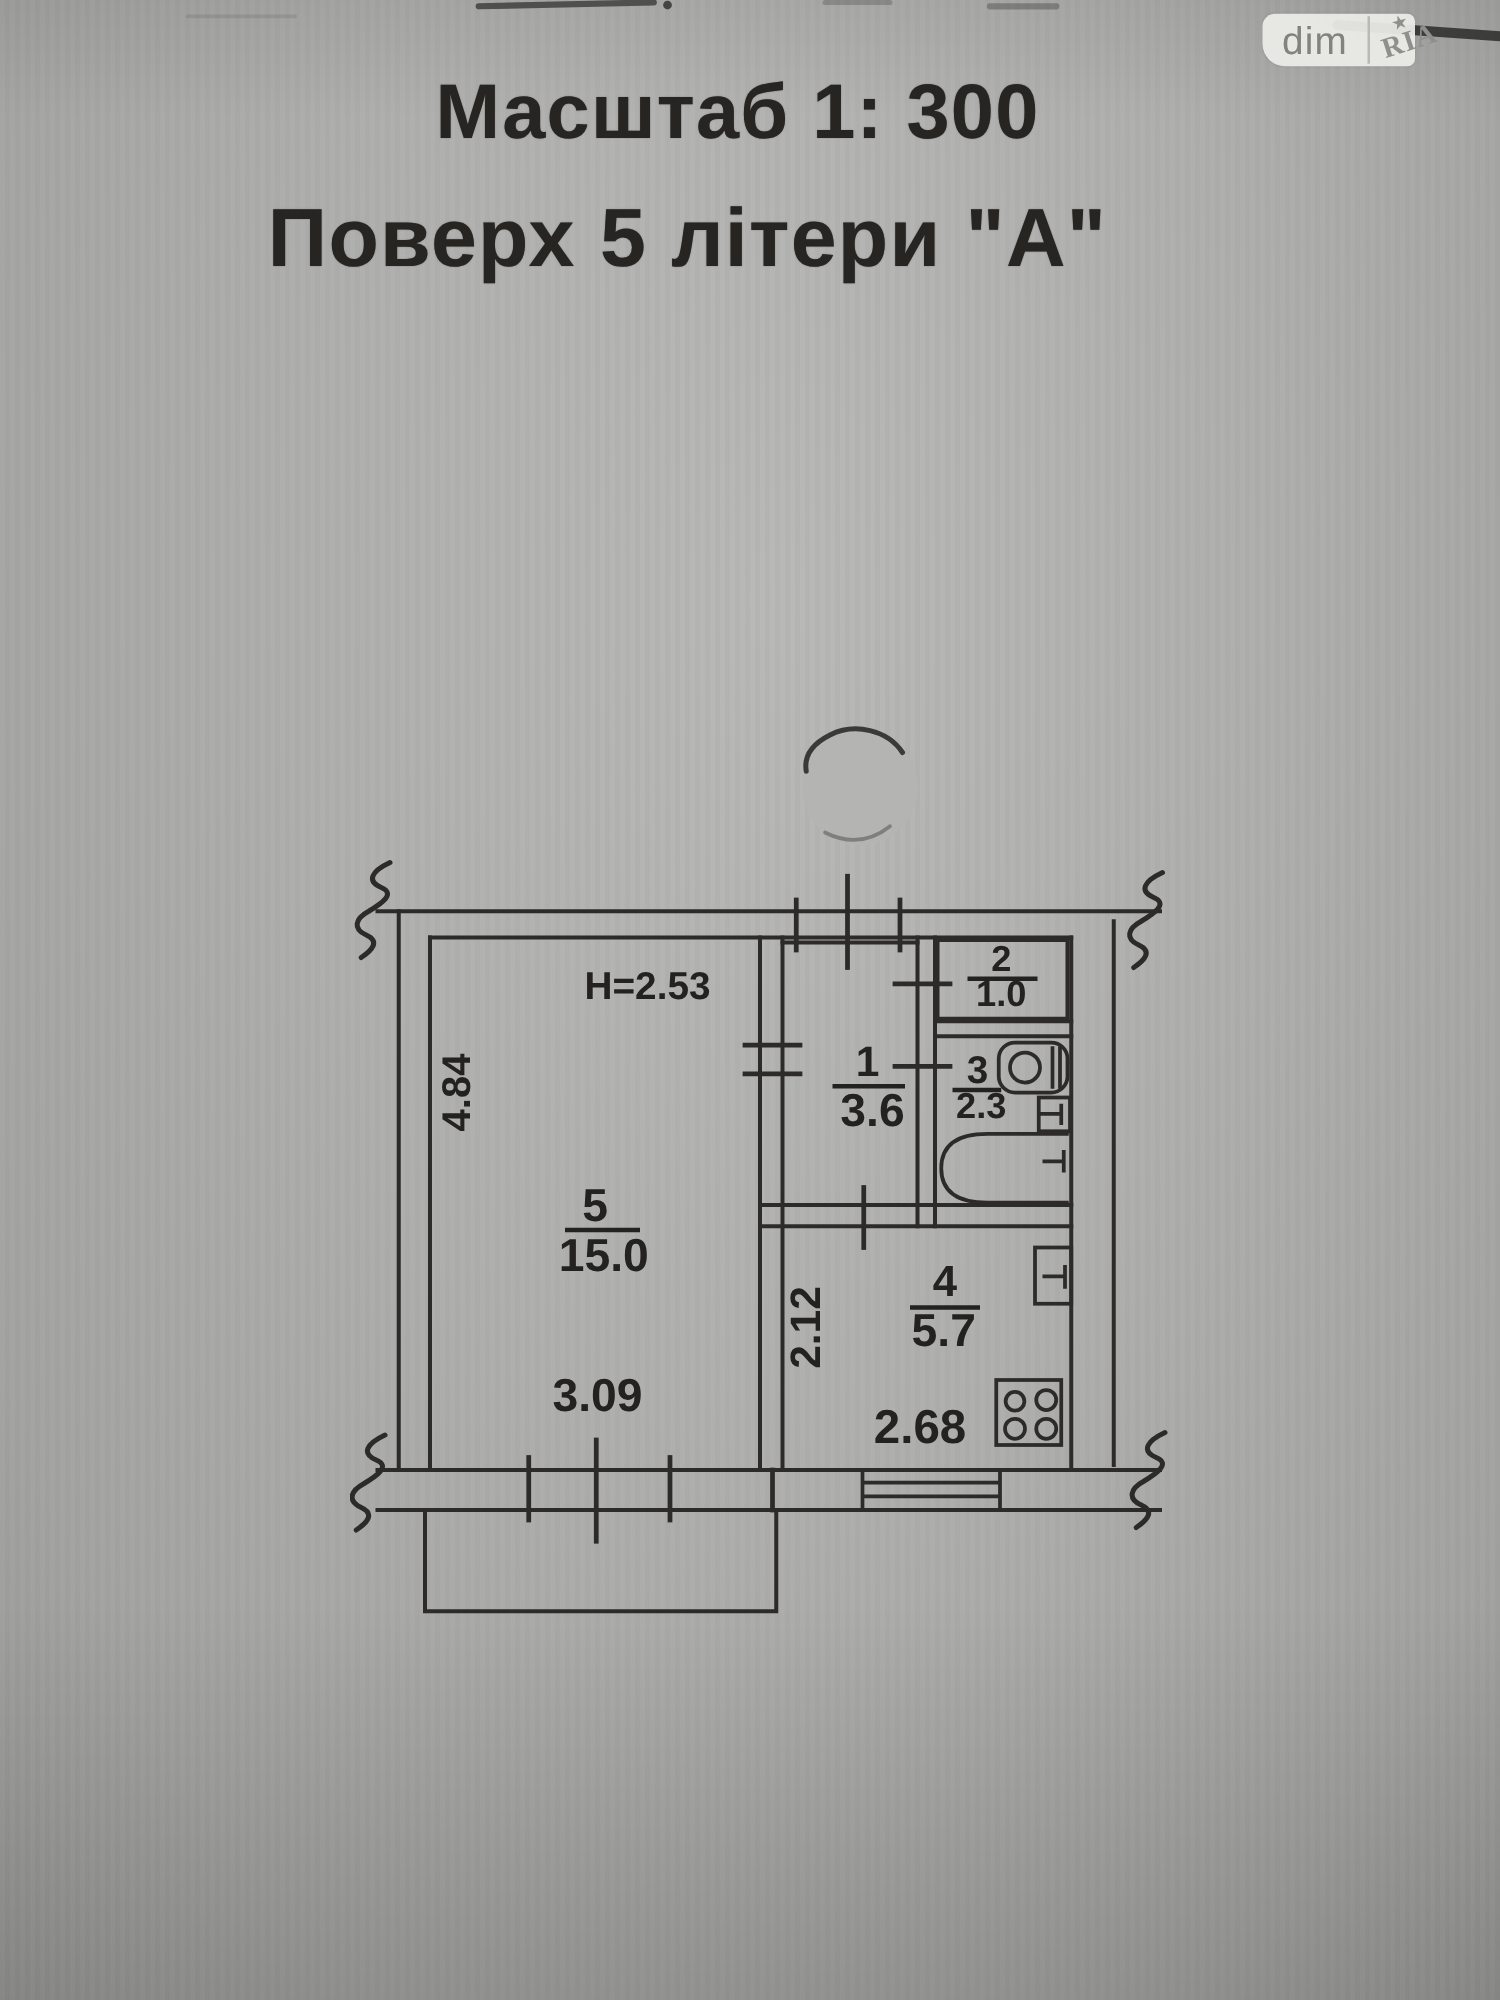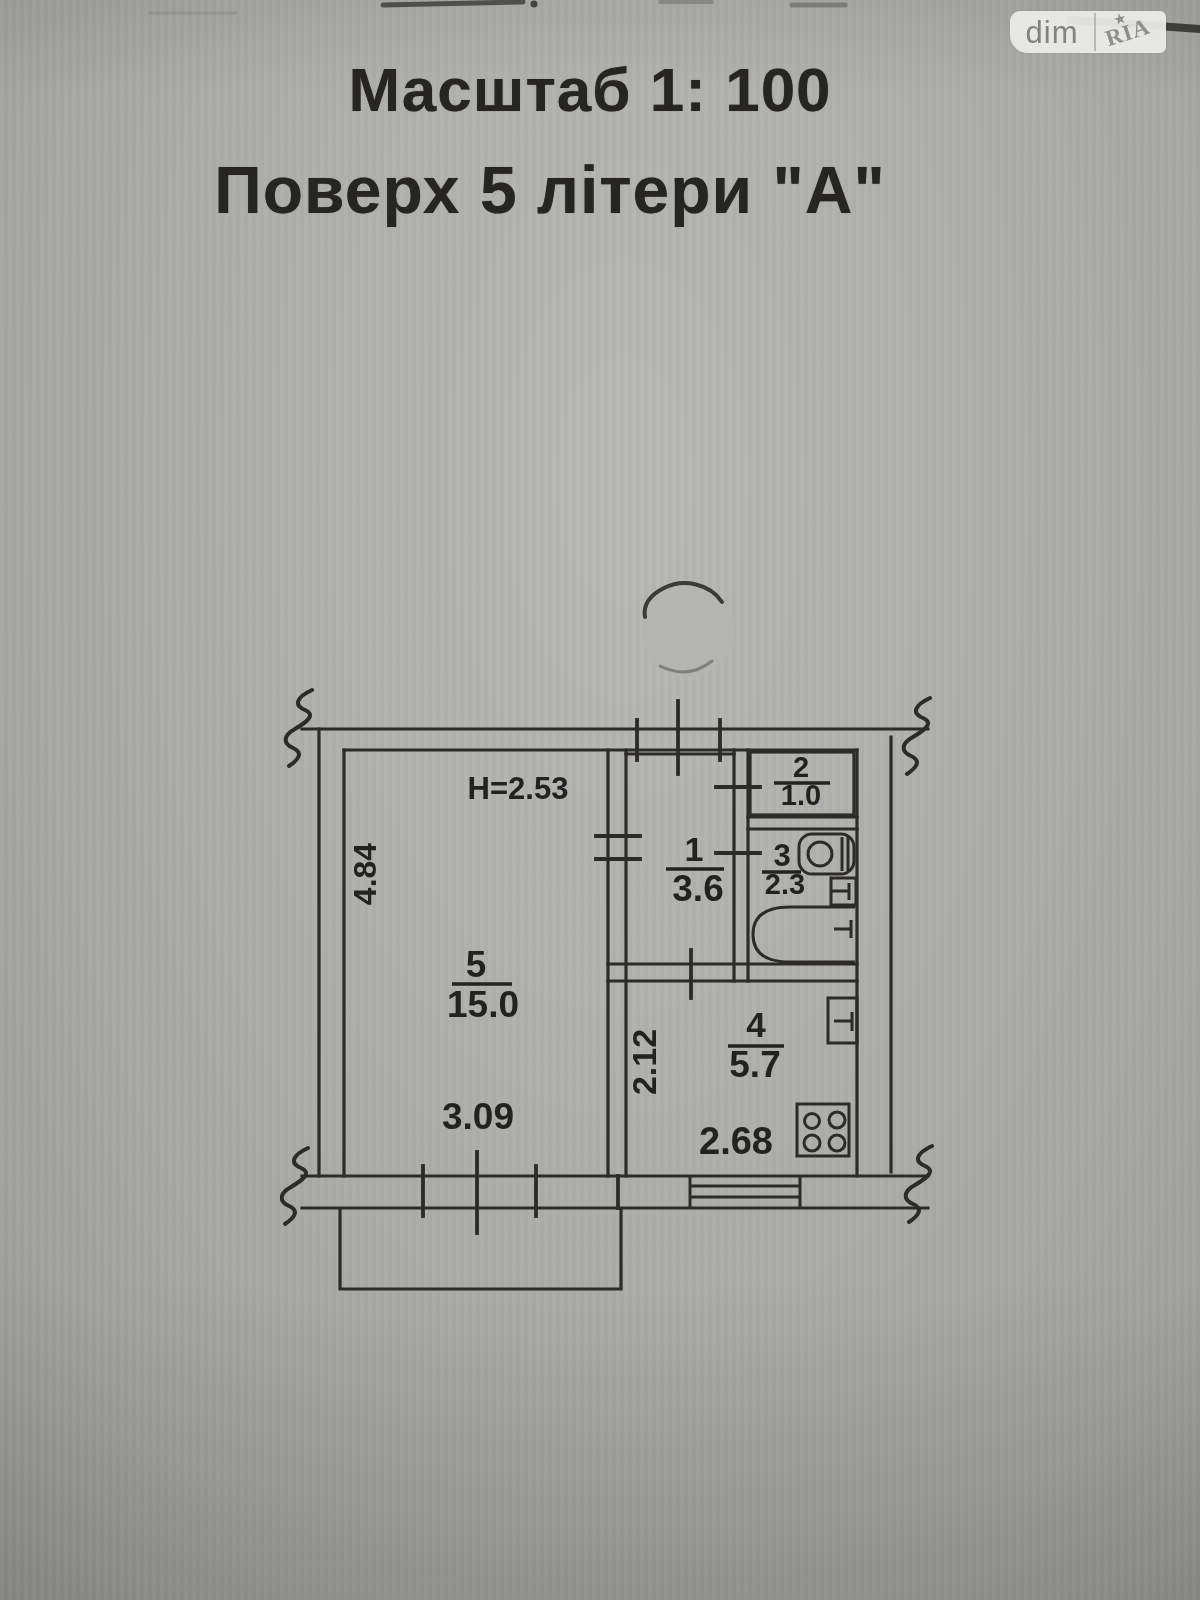--- a/index.html
+++ b/index.html
@@ -17,21 +17,21 @@
   .title1,.title2{
     position:absolute;margin:0;font-weight:bold;color:#262522;
     text-align:center;white-space:nowrap;letter-spacing:1px;
     filter:blur(0.35px);text-shadow:0 0 1px rgba(40,40,38,0.55);
   }
   .title1{left:0;width:1180px;top:54px;font-size:62px;}
   .title2{left:0;width:1100px;top:152px;font-size:66px;}
   .plan{position:absolute;left:280px;top:560px;width:680px;height:760px;filter:blur(0.4px);}
   .artifacts{position:absolute;left:0;top:0;width:1200px;height:70px;}
   .watermark{
-    position:absolute;left:1010px;top:11px;width:156px;height:42px;
+    position:absolute;left:1010px;top:11px;width:122px;height:42px;
     background:rgba(235,235,232,0.94);
     border-radius:10px 6px 6px 18px;
     display:flex;align-items:stretch;
     box-shadow:0 0 2px rgba(0,0,0,0.08);
   }
   .wm-cell-left{width:84px;display:flex;align-items:center;justify-content:center;}
   .wm-dim{font-size:31px;color:#82827f;font-weight:normal;letter-spacing:1px;line-height:1;}
   .wm-divider{width:2px;background:#b9b9b6;margin:2px 0;}
   .wm-cell-right{flex:1;position:relative;}
   .wm-ria{
@@ -65,21 +65,21 @@
     <div class="wm-cell-left">
       <span class="wm-dim">dim</span>
     </div>
     <div class="wm-divider"></div>
     <div class="wm-cell-right">
       <span class="wm-star">★</span>
       <span class="wm-ria">RIA</span>
     </div>
   </div>
 
-  <h1 class="title1">Масштаб 1: 100</h1>
+  <h1 class="title1">Масштаб 1: 300</h1>
   <h2 class="title2">Поверх 5 літери "А"</h2>
 
   <svg class="plan" viewBox="280 560 680 760">
 
     <g>
       <circle cx="688" cy="630" r="46" fill="#b4b4b2" stroke="none"></circle>
       <path d="M722,602 C710,584 684,578 664,588 C650,595 643,605 645,617" stroke="#3b3a38" stroke-width="4" fill="none" stroke-linecap="round"></path>
       <path d="M660,666 Q688,680 712,661" stroke="#55544f" stroke-width="3" fill="none" opacity="0.55" stroke-linecap="round"></path>
     </g>
 

